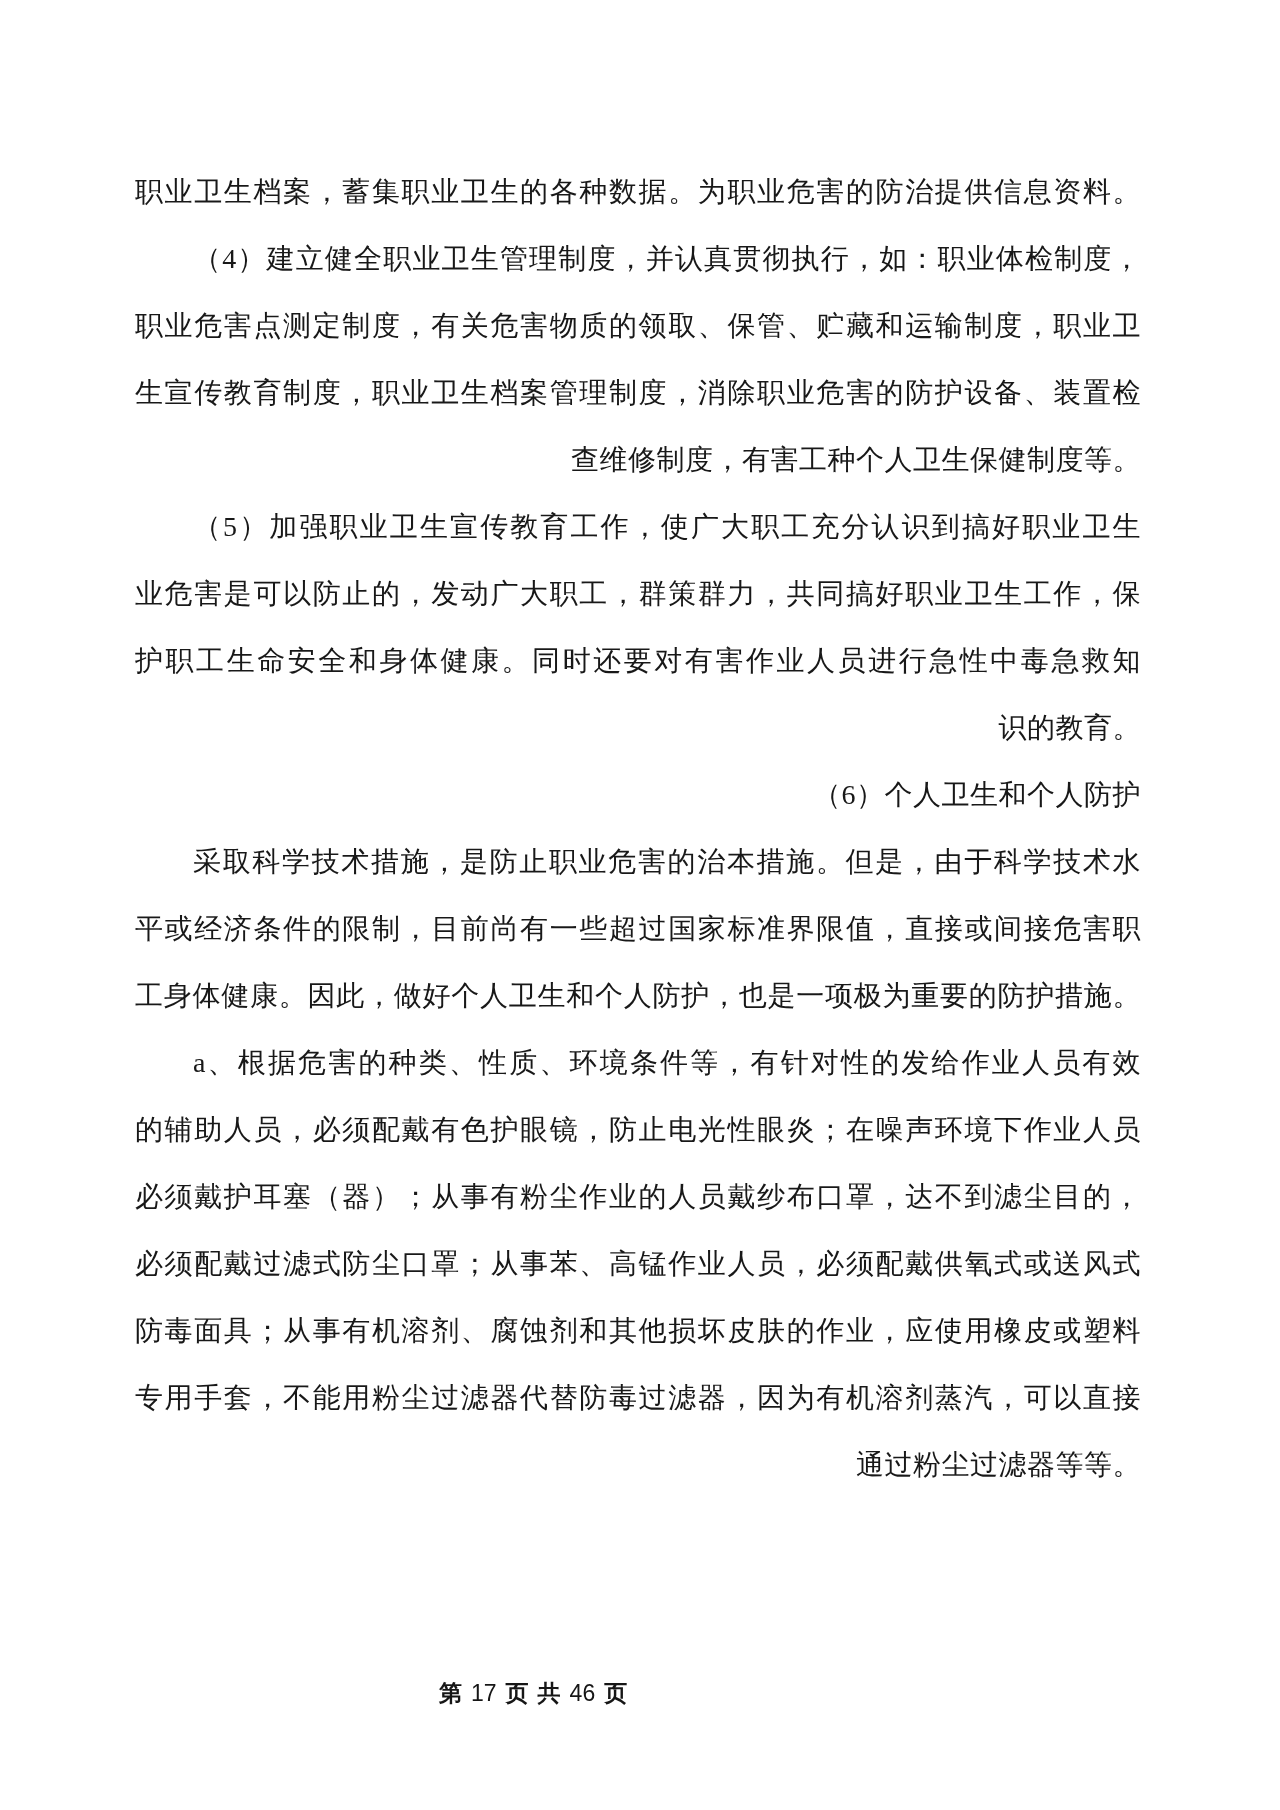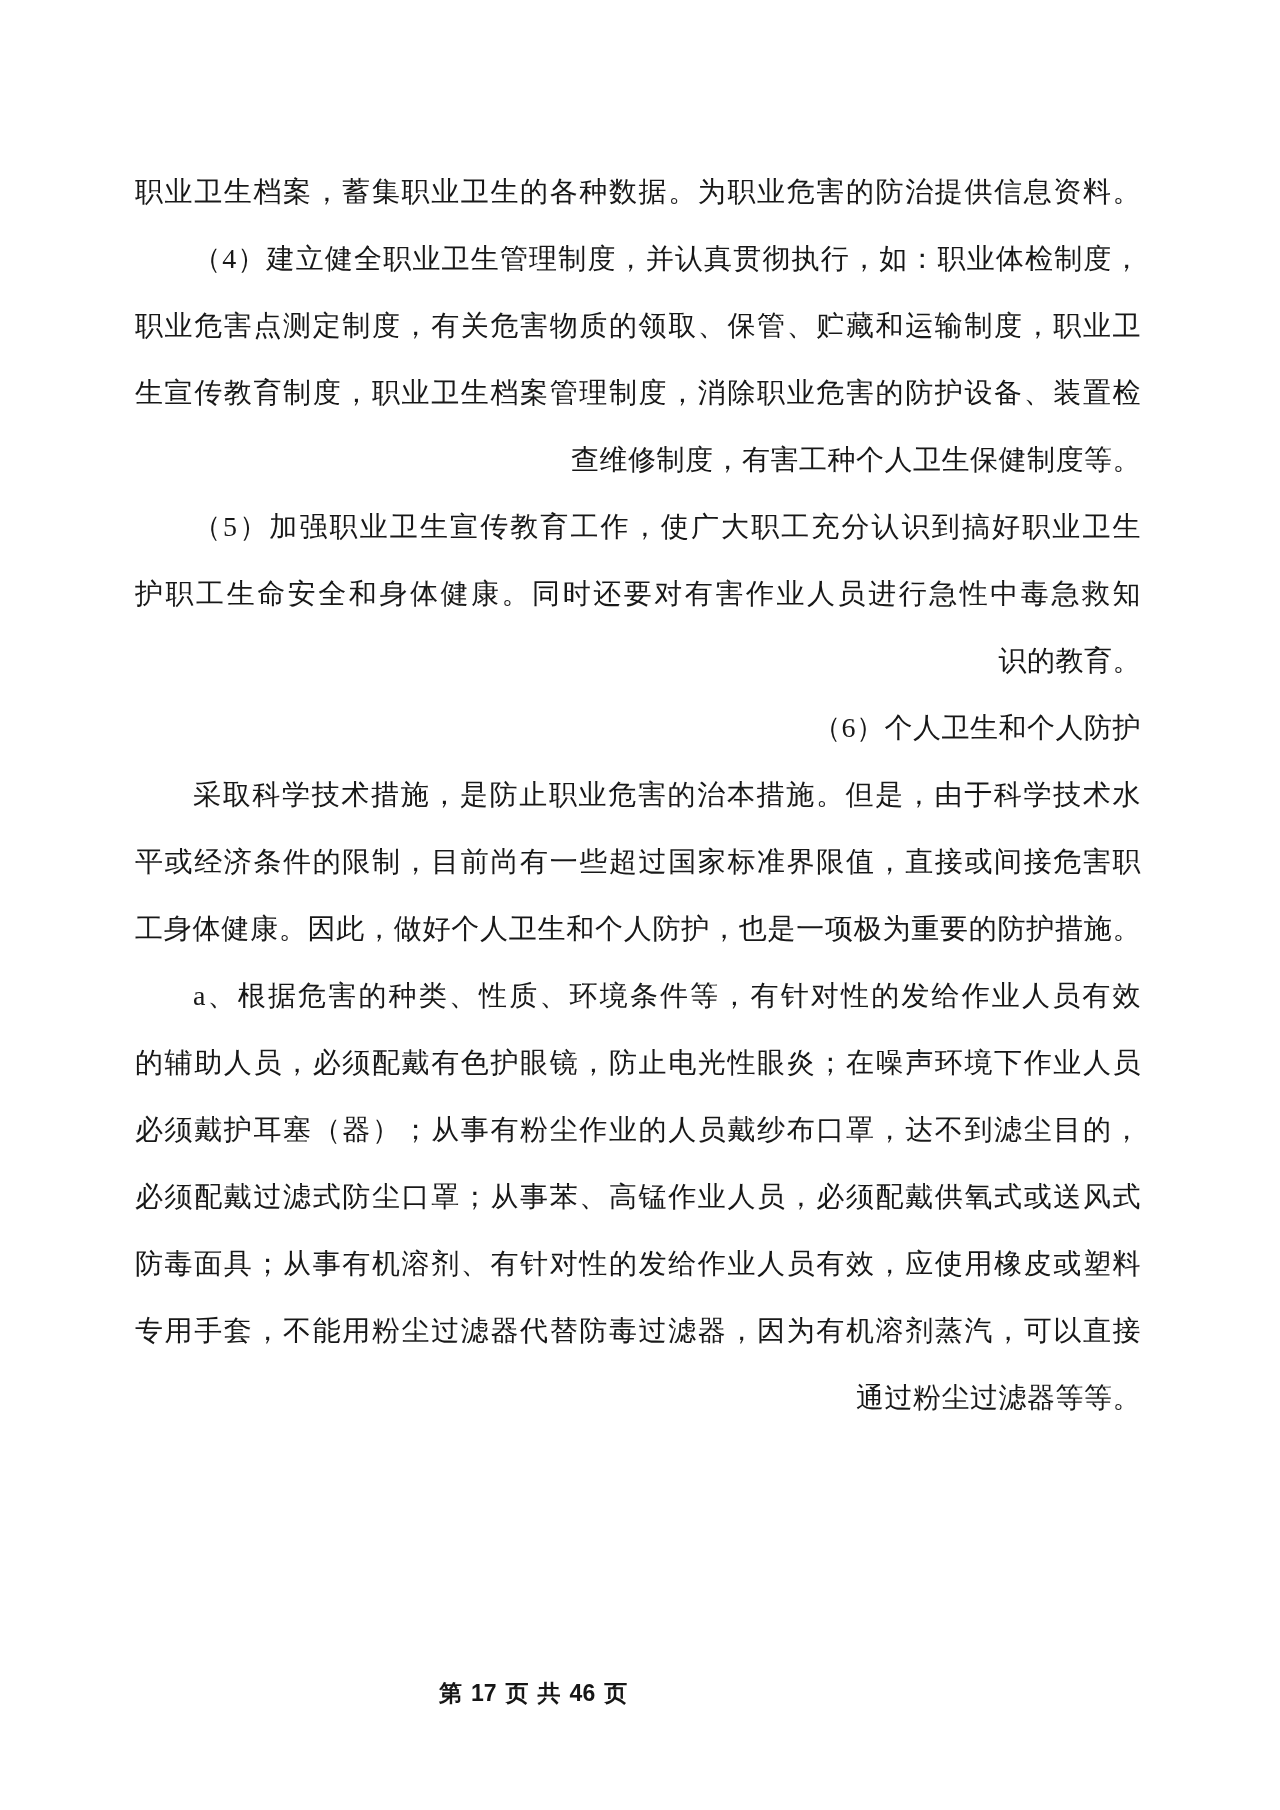--- a/index.html
+++ b/index.html
@@ -46,45 +46,46 @@
     align-items: center;
     gap: 9px;
     font-size: 23px;
     font-weight: bold;
     color: #161616;
     font-family: "Liberation Serif", "DejaVu Serif", serif;
   }
   .footer .num {
     font-family: "Liberation Sans", "DejaVu Sans", sans-serif;
     font-size: 23px;
-    font-weight: bold;
+    font-weight: normal;
   }
 </style>
 </head>
 <body>
 
 <div class="page">
   <div class="content">
       <div class="line just">职业卫生档案，蓄集职业卫生的各种数据。为职业危害的防治提供信息资料。</div>
       <div class="line just ind">（4）建立健全职业卫生管理制度，并认真贯彻执行，如：职业体检制度，</div>
       <div class="line just">职业危害点测定制度，有关危害物质的领取、保管、贮藏和运输制度，职业卫</div>
       <div class="line just">生宣传教育制度，职业卫生档案管理制度，消除职业危害的防护设备、装置检</div>
       <div class="line">查维修制度，有害工种个人卫生保健制度等。</div>
       <div class="line just ind">（5）加强职业卫生宣传教育工作，使广大职工充分认识到搞好职业卫生</div>
+      <div class="line just">业危害是可以防止的，发动广大职工，群策群力，共同搞好职业卫生工作，保</div>
       <div class="line just">护职工生命安全和身体健康。同时还要对有害作业人员进行急性中毒急救知</div>
       <div class="line">识的教育。</div>
       <div class="line ind">（6）个人卫生和个人防护</div>
       <div class="line just ind">采取科学技术措施，是防止职业危害的治本措施。但是，由于科学技术水</div>
       <div class="line just">平或经济条件的限制，目前尚有一些超过国家标准界限值，直接或间接危害职</div>
       <div class="line just">工身体健康。因此，做好个人卫生和个人防护，也是一项极为重要的防护措施。</div>
       <div class="line just ind">a、根据危害的种类、性质、环境条件等，有针对性的发给作业人员有效</div>
       <div class="line just">的辅助人员，必须配戴有色护眼镜，防止电光性眼炎；在噪声环境下作业人员</div>
       <div class="line just">必须戴护耳塞（器）；从事有粉尘作业的人员戴纱布口罩，达不到滤尘目的，</div>
       <div class="line just">必须配戴过滤式防尘口罩；从事苯、高锰作业人员，必须配戴供氧式或送风式</div>
-      <div class="line just">防毒面具；从事有机溶剂、有针对性的发给作业人员有效，应使用橡皮或塑料</div>
+      <div class="line just">防毒面具；从事有机溶剂、腐蚀剂和其他损坏皮肤的作业，应使用橡皮或塑料</div>
       <div class="line just">专用手套，不能用粉尘过滤器代替防毒过滤器，因为有机溶剂蒸汽，可以直接</div>
       <div class="line">通过粉尘过滤器等等。</div>
     </div>
 
   <div class="footer">
     <span>第</span>
     <span class="num">17</span>
     <span>页</span>
     <span>共</span>
     <span class="num">46</span>

